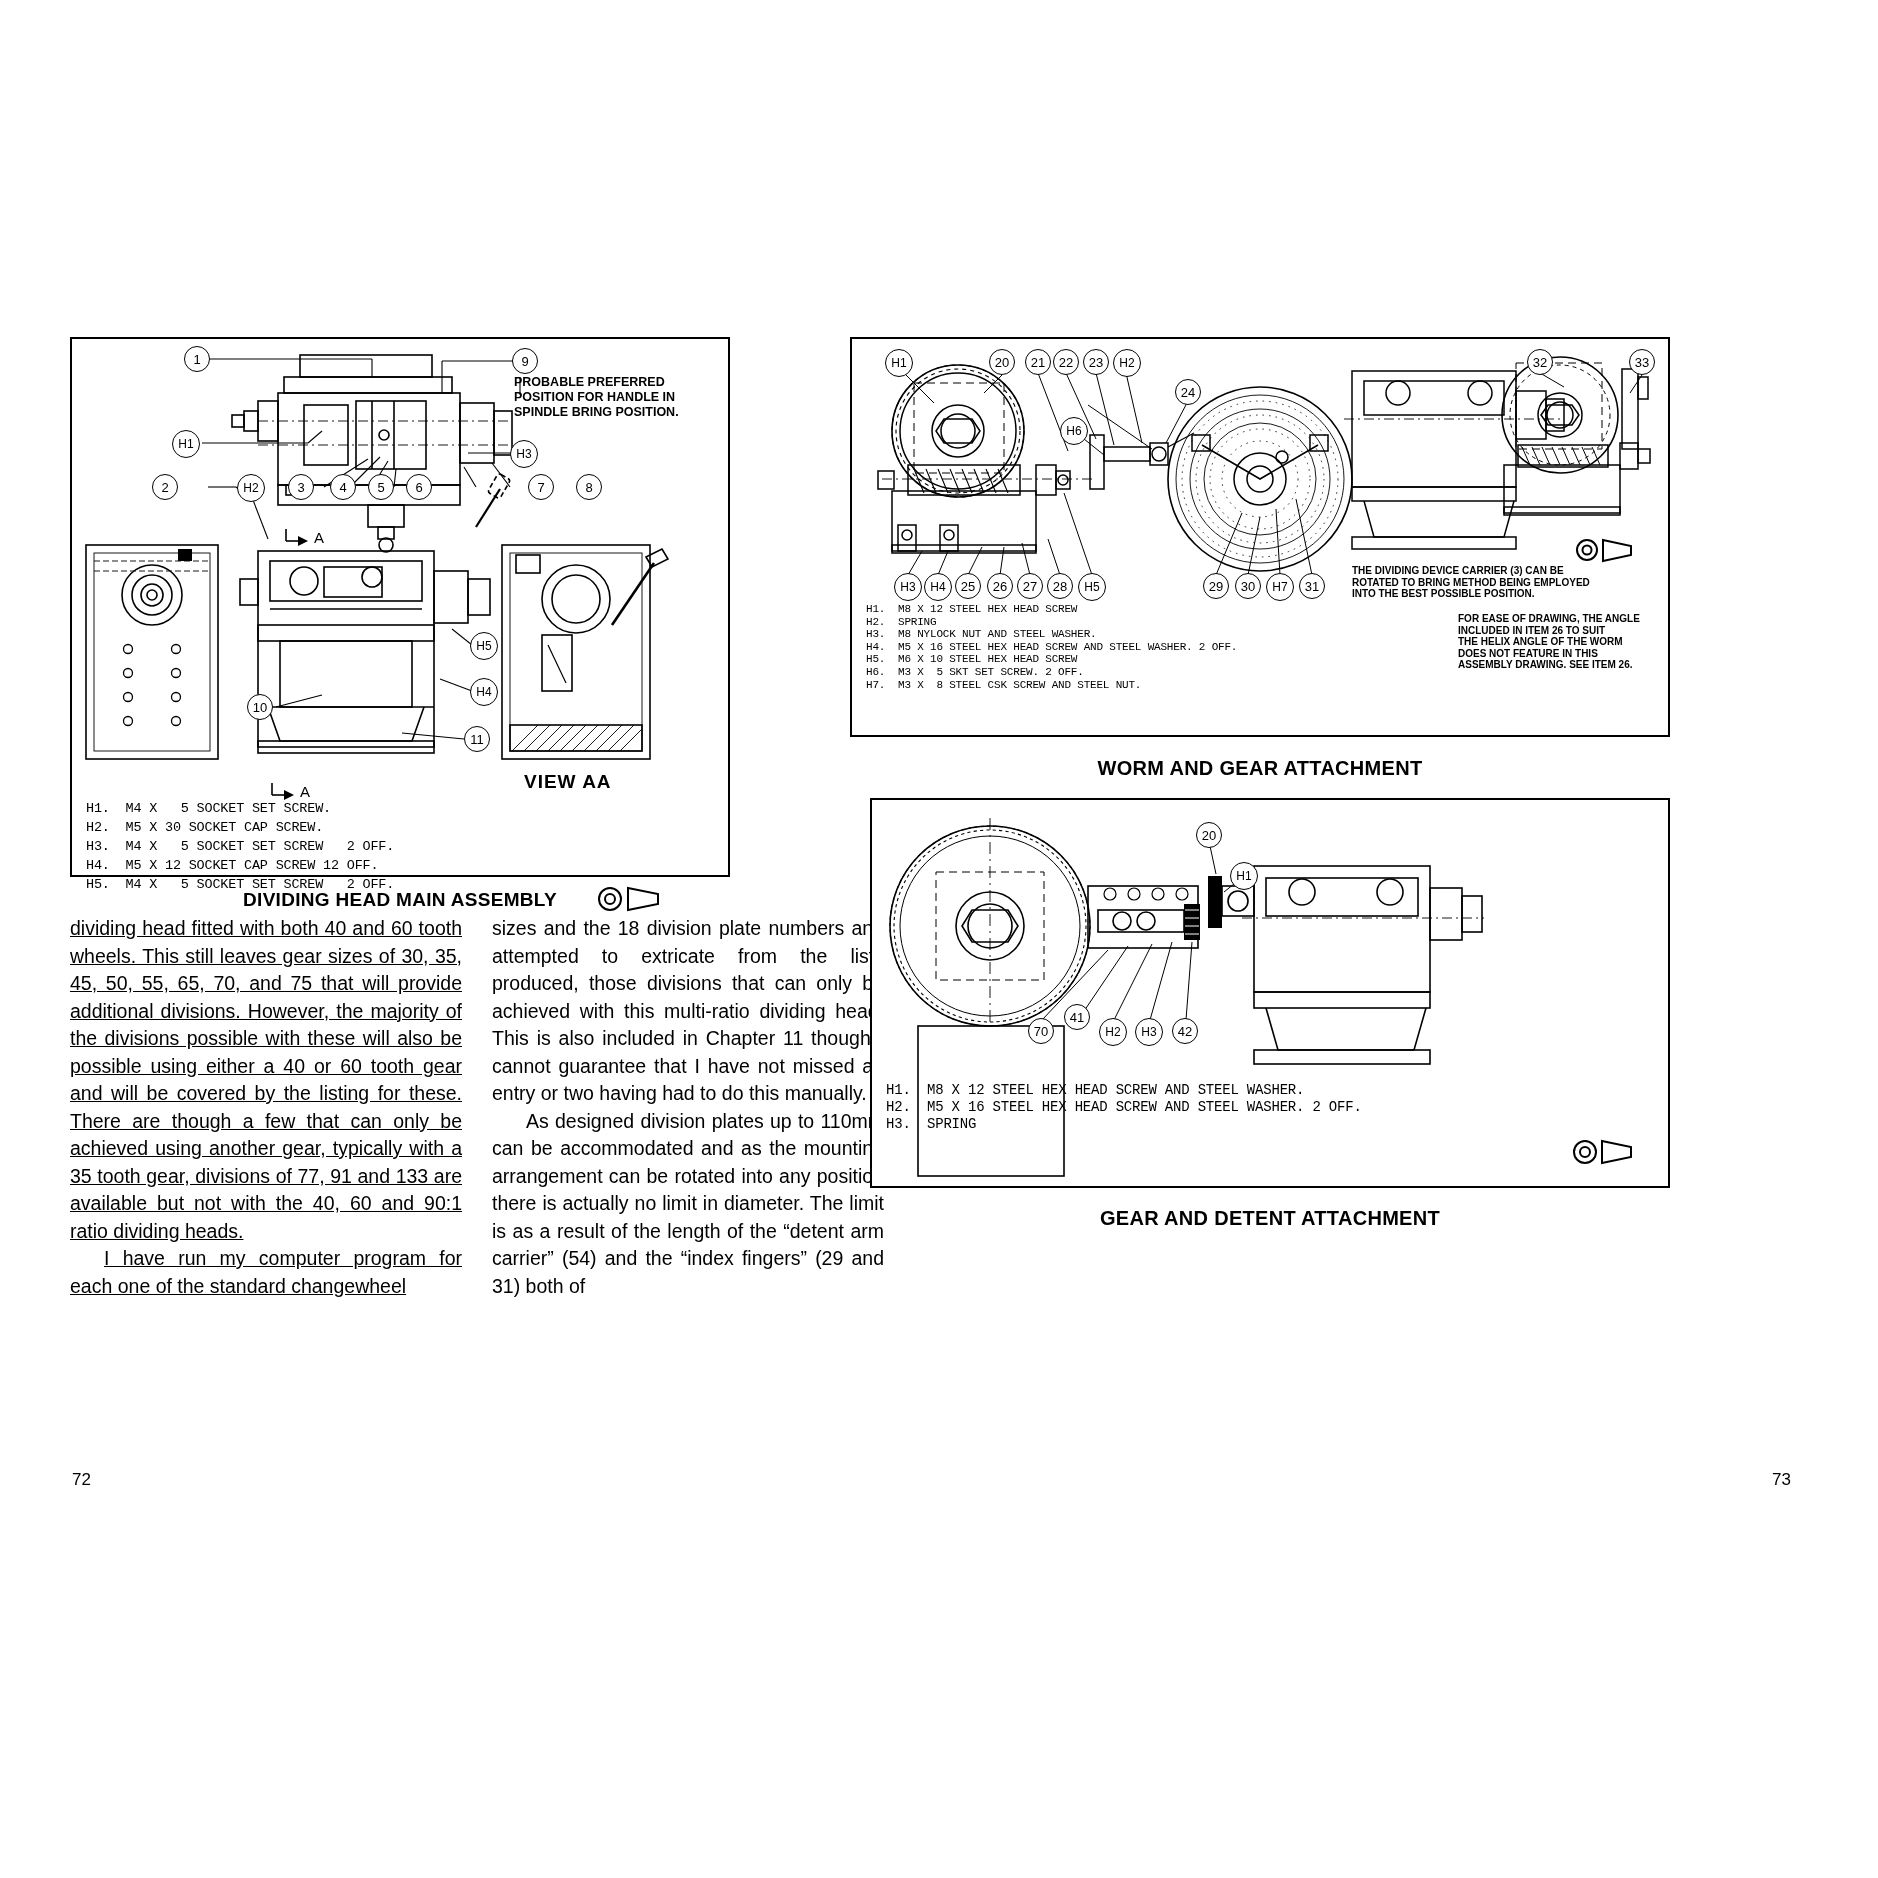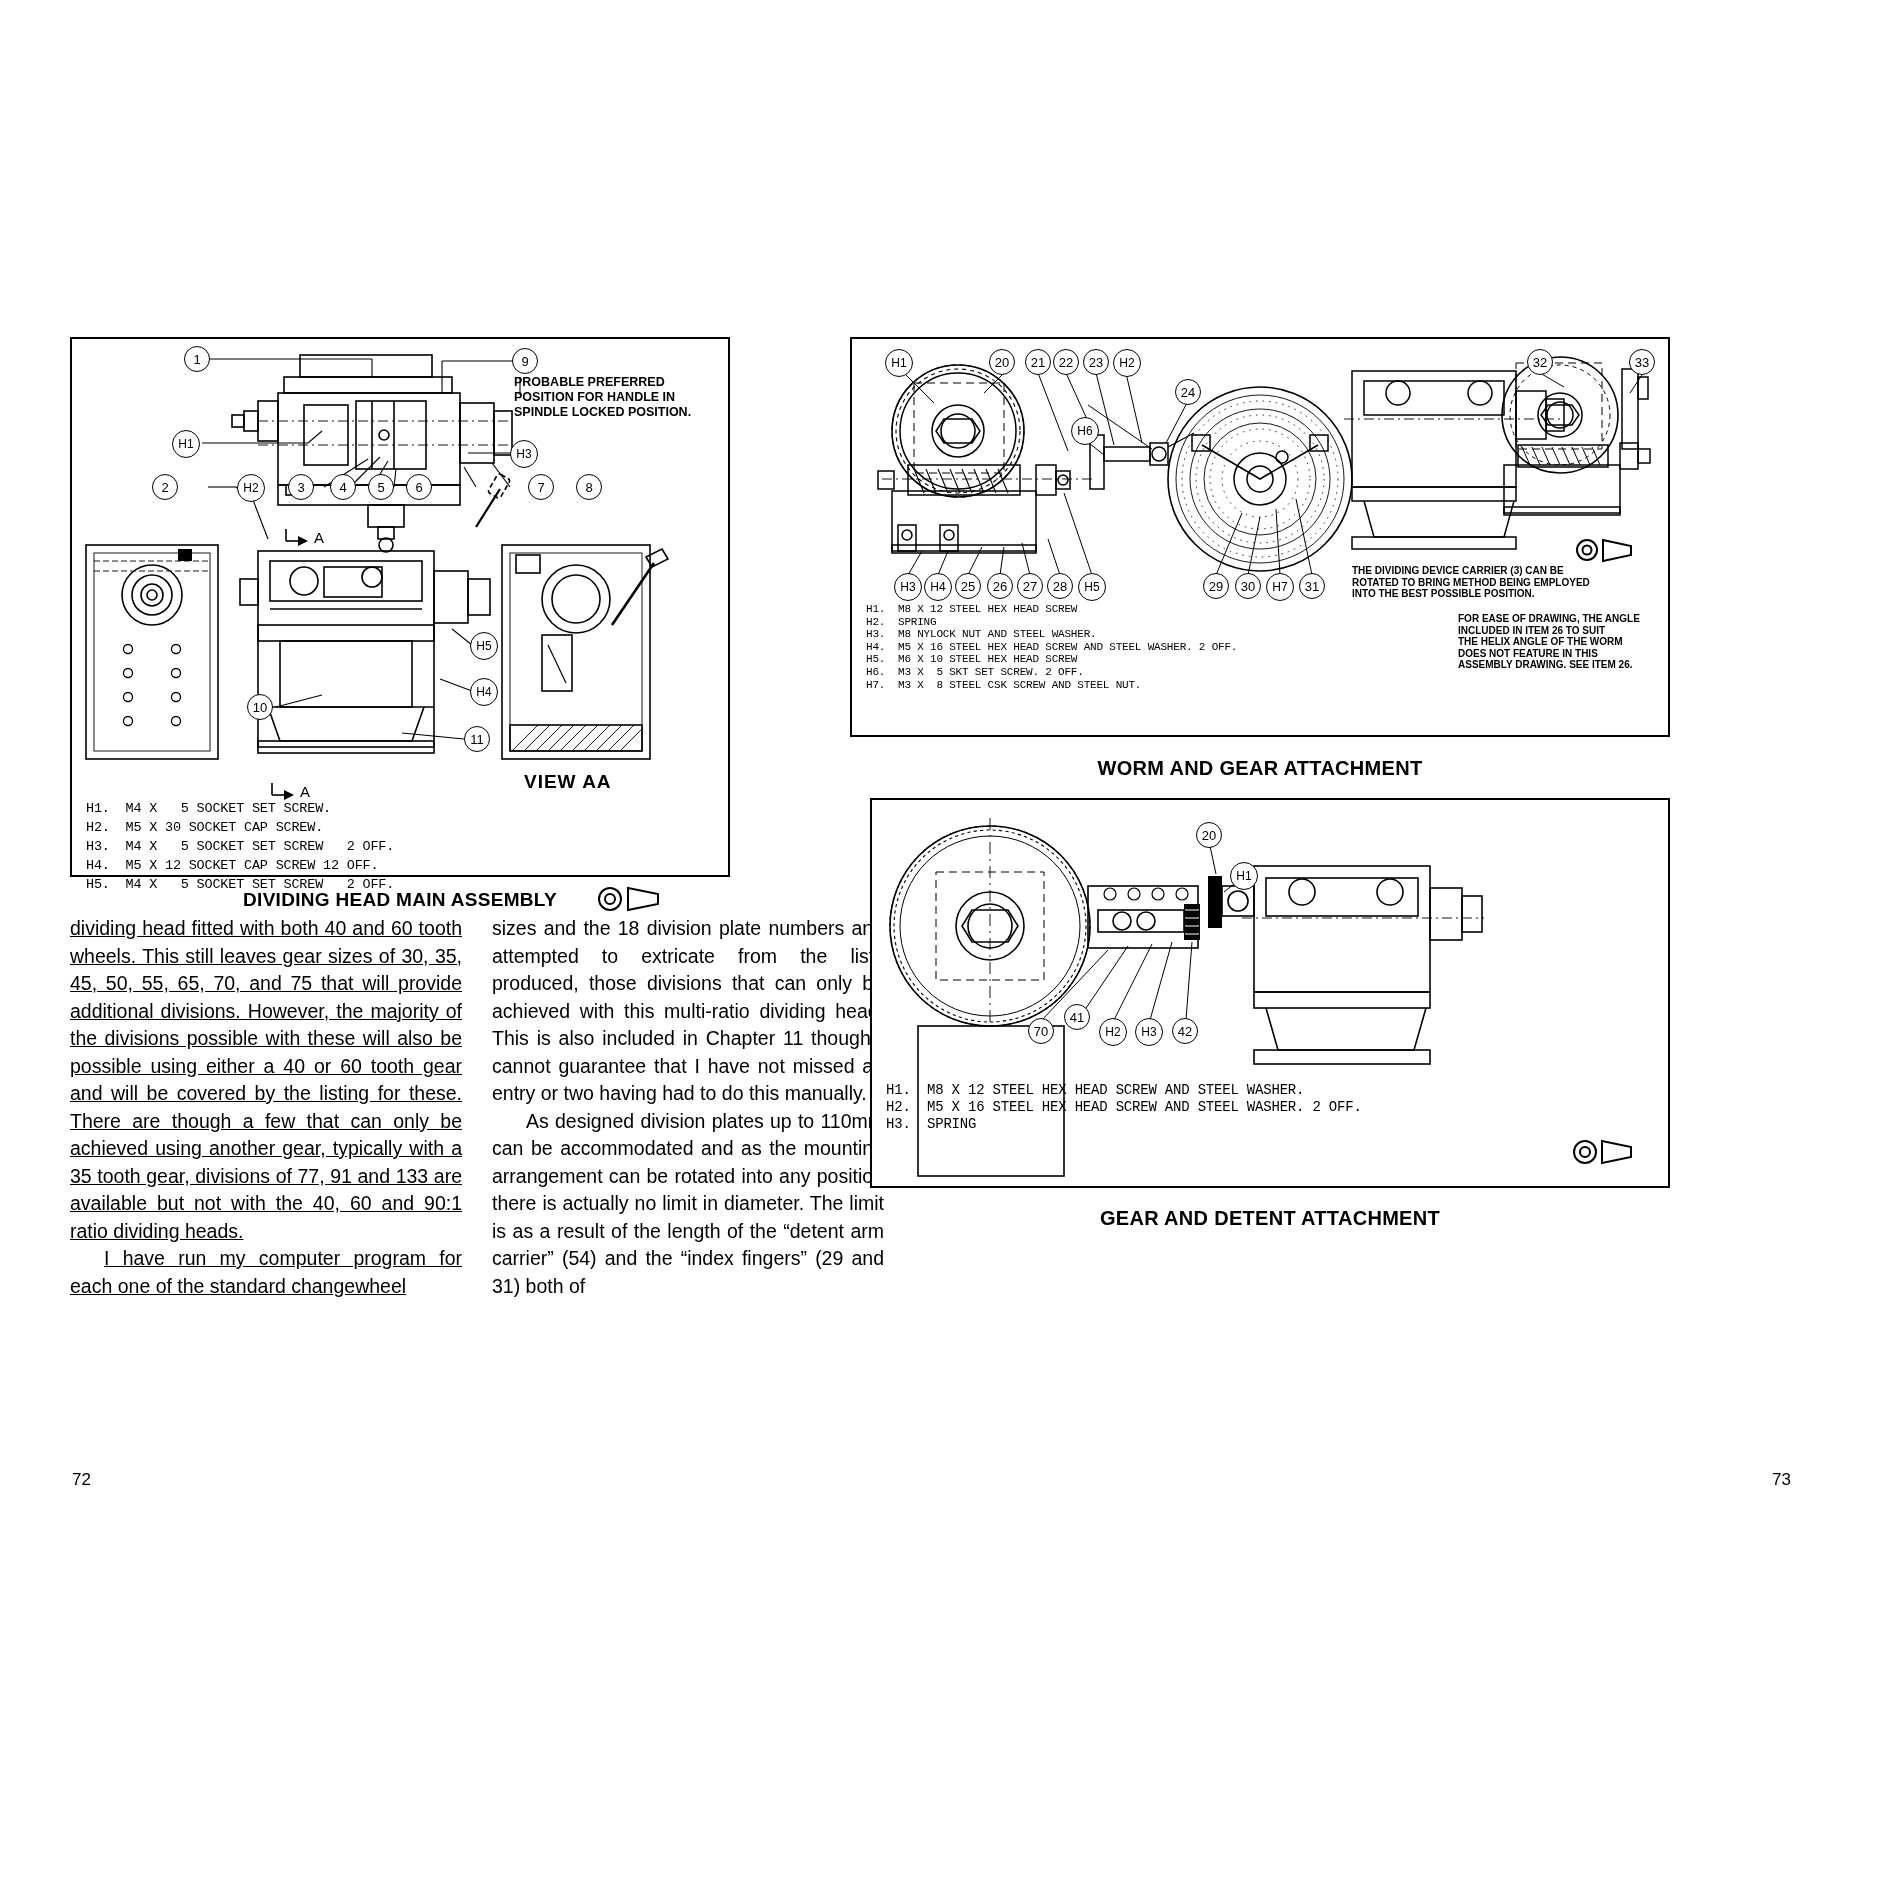--- a/index.html
+++ b/index.html
@@ -266,21 +266,21 @@
       <div class="balloon sz1" style="left:175px; top:355px;">10</div>
       <div class="balloon sz1" style="left:392px; top:387px;">11</div>
 
       <div style="position:absolute; left:242px; top:190px; font-family:'Liberation Sans',sans-serif; font-size:15px;">A</div>
       <div style="position:absolute; left:228px; top:444px; font-family:'Liberation Sans',sans-serif; font-size:15px;">A</div>
 
       <div style="position:absolute; left:452px; top:432px; font-family:'Liberation Sans',sans-serif; font-size:19px; font-weight:bold; letter-spacing:1px;">VIEW AA</div>
 
       <div class="note-block" style="left:442px; top:36px; font-size:12.5px; line-height:15px;">PROBABLE PREFERRED
 POSITION FOR HANDLE IN
-SPINDLE LOCKED POSITION.</div>
+SPINDLE BRING POSITION.</div>
 
       <div class="mono-list" style="left:14px; top:460px;">H1.  M4 X   5 SOCKET SET SCREW.
 H2.  M5 X 30 SOCKET CAP SCREW.
 H3.  M4 X   5 SOCKET SET SCREW   2 OFF.
 H4.  M5 X 12 SOCKET CAP SCREW 12 OFF.
 H5.  M4 X   5 SOCKET SET SCREW   2 OFF.</div>
 
       <div class="fig-caption" style="left:0; top:550px;">DIVIDING HEAD MAIN ASSEMBLY</div>
 
       <svg class="proj" width="70" height="34" viewBox="0 0 70 34" style="left:524px; top:543px;">
@@ -427,21 +427,21 @@
         </g>
       </svg>
 
       <div class="balloon sz2" style="left:33px; top:10px;">H1</div>
       <div class="balloon sz1" style="left:137px; top:10px;">20</div>
       <div class="balloon sz1" style="left:173px; top:10px;">21</div>
       <div class="balloon sz1" style="left:201px; top:10px;">22</div>
       <div class="balloon sz1" style="left:231px; top:10px;">23</div>
       <div class="balloon sz2" style="left:261px; top:10px;">H2</div>
       <div class="balloon sz1" style="left:323px; top:40px;">24</div>
-      <div class="balloon sz2" style="left:219px; top:78px;">H6</div>
+      <div class="balloon sz2" style="left:208px; top:78px;">H6</div>
       <div class="balloon sz1" style="left:675px; top:10px;text-align:center;">32</div>
       <div class="balloon sz1" style="left:777px; top:10px;">33</div>
 
       <div class="balloon sz2" style="left:42px; top:234px;">H3</div>
       <div class="balloon sz2" style="left:72px; top:234px;">H4</div>
       <div class="balloon sz1" style="left:103px; top:234px;">25</div>
       <div class="balloon sz1" style="left:135px; top:234px;">26</div>
       <div class="balloon sz1" style="left:165px; top:234px;">27</div>
       <div class="balloon sz1" style="left:195px; top:234px;">28</div>
       <div class="balloon sz2" style="left:226px; top:234px;">H5</div>

